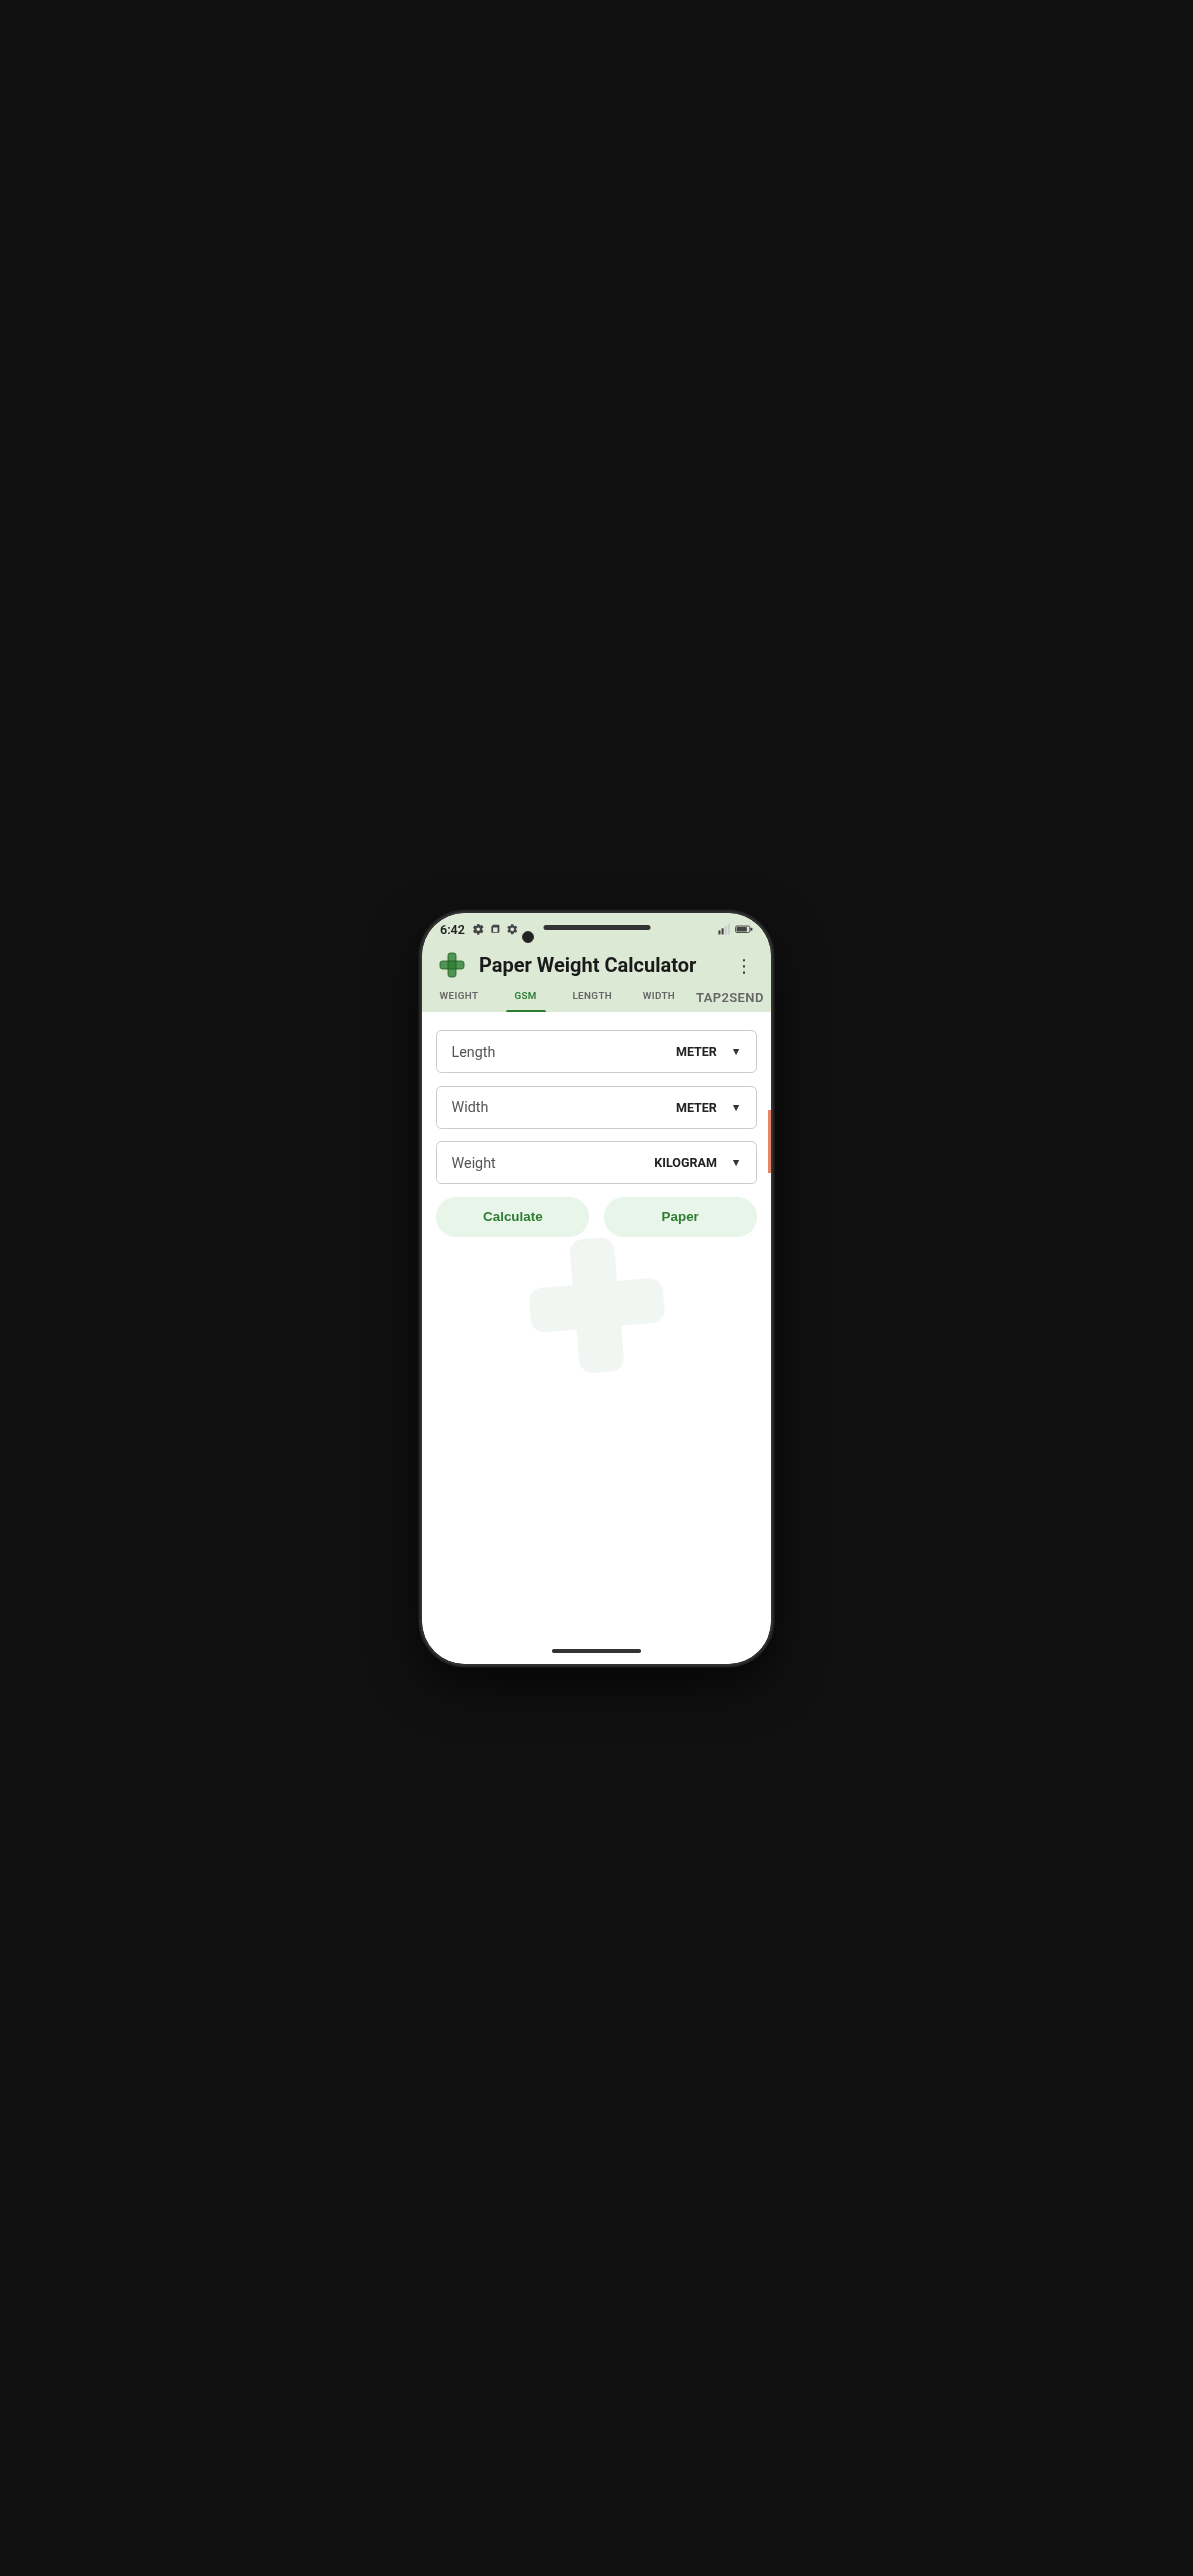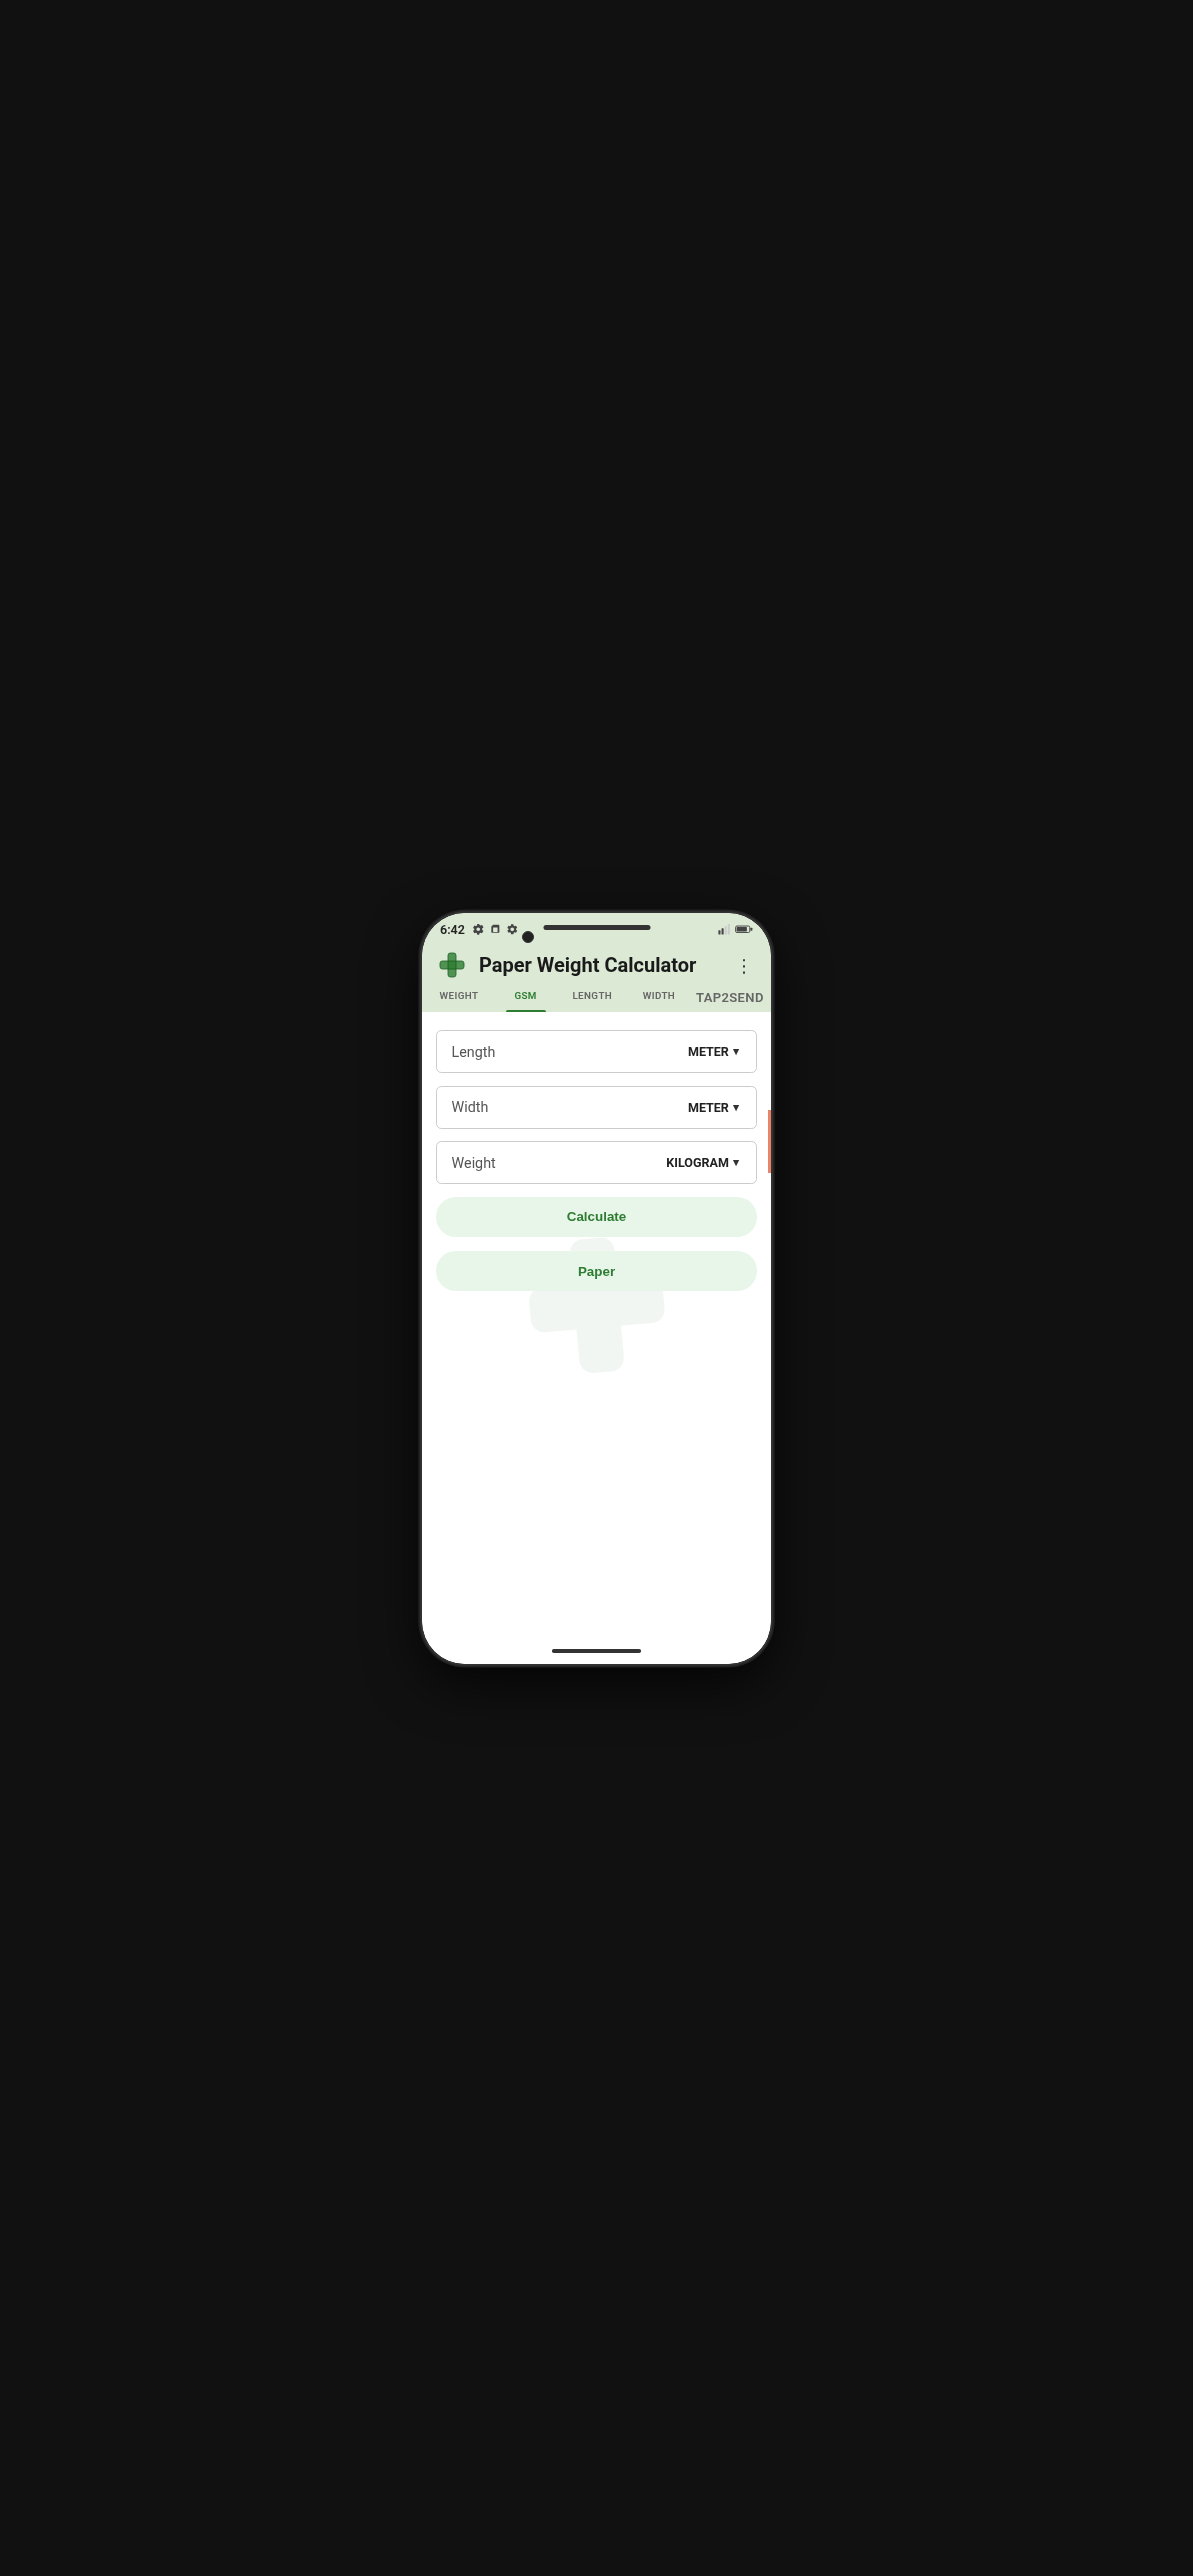--- a/index.html
+++ b/index.html
@@ -208,41 +208,40 @@
     }
 
     .input-label {
       font-size: 14.3px;
       color: #555;
     }
 
     .unit-selector {
       display: flex;
       align-items: center;
-      gap: 2px;
+      gap: 14px;
       font-size: 12.5px;
       font-weight: 700;
       color: #222;
       cursor: pointer;
     }
 
     .dropdown-arrow {
       font-size: 10.7px;
       color: #333;
     }
 
     
     .button-row {
       display: flex;
       gap: 14.3px;
       margin-top: 7.2px;
       justify-content: center;
       position: relative;
       z-index: 1;
-      flex-direction: column;
     }
 
     .btn {
       flex: 1;
       padding: 12.5px 18px;
       border-radius: 25px;
       border: none;
       font-size: 13.4px;
       font-weight: 600;
       cursor: pointer;

